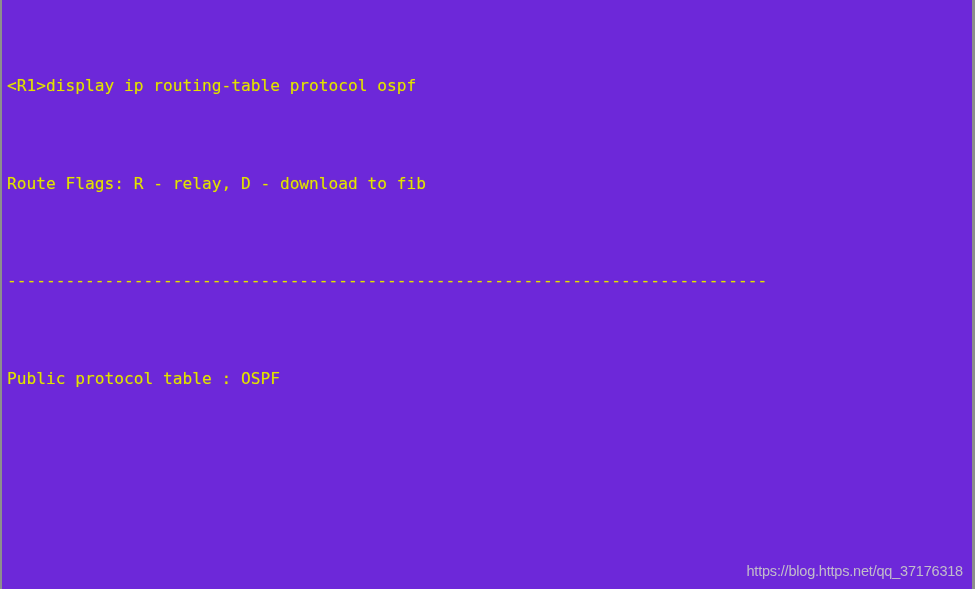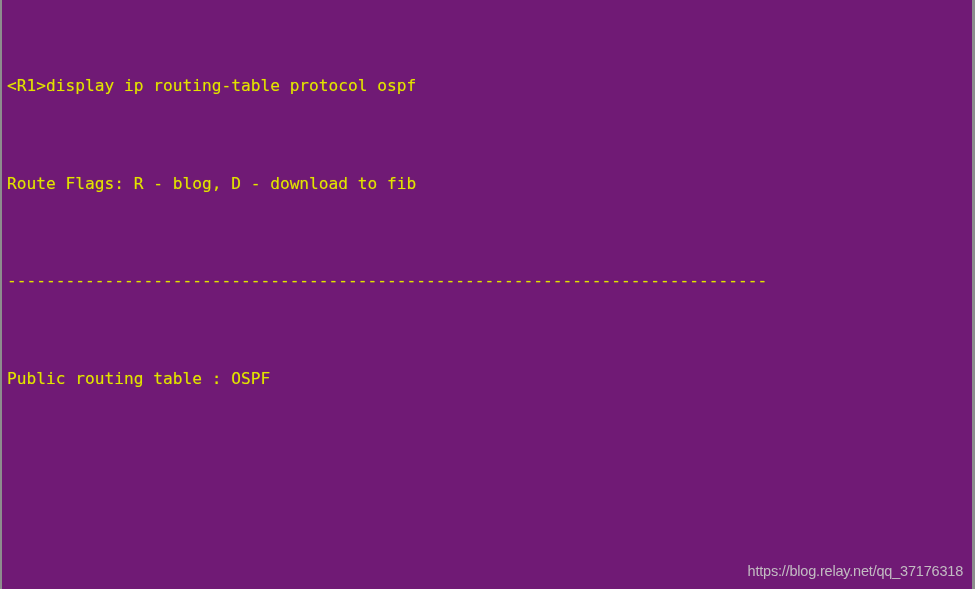--- a/index.html
+++ b/index.html
@@ -4,21 +4,21 @@
 <style>
   html, body {
     margin: 0;
     padding: 0;
     background: #1a1a1a;
   }
   #terminal {
     position: relative;
     width: 975px;
     height: 589px;
-    background: #701a75;
+    background: #6d28d9;
     box-sizing: border-box;
     border-left: 2px solid #8d8d8d;
     border-right: 3px solid #8d8d8d;
     overflow: hidden;
     font-family: "DejaVu Sans Mono", "Liberation Mono", monospace;
   }
   #screen {
     position: absolute;
     left: 0;
     top: 0;
@@ -53,25 +53,25 @@
 </style>
 </head>
 <body>
 
 <div id="terminal">
 
   <div id="screen">
 
     <span class="line">&lt;R1&gt;display ip routing-table protocol ospf</span>
 
-    <span class="line">Route Flags: R - blog, D - download to fib</span>
+    <span class="line">Route Flags: R - relay, D - download to fib</span>
 
     <span class="line">------------------------------------------------------------------------------</span>
 
-    <span class="line">Public routing table : OSPF</span>
+    <span class="line">Public protocol table : OSPF</span>
 
 
     <span class="line blank"> </span>
 
     
 
     
 
     
 
@@ -95,15 +95,15 @@
     
 
     
 
     
 
     
 
   </div>
 
-  <div id="watermark">https://blog.relay.net/qq_37176318</div>
+  <div id="watermark">https://blog.https.net/qq_37176318</div>
 
 </div>
 
 </body></html>

